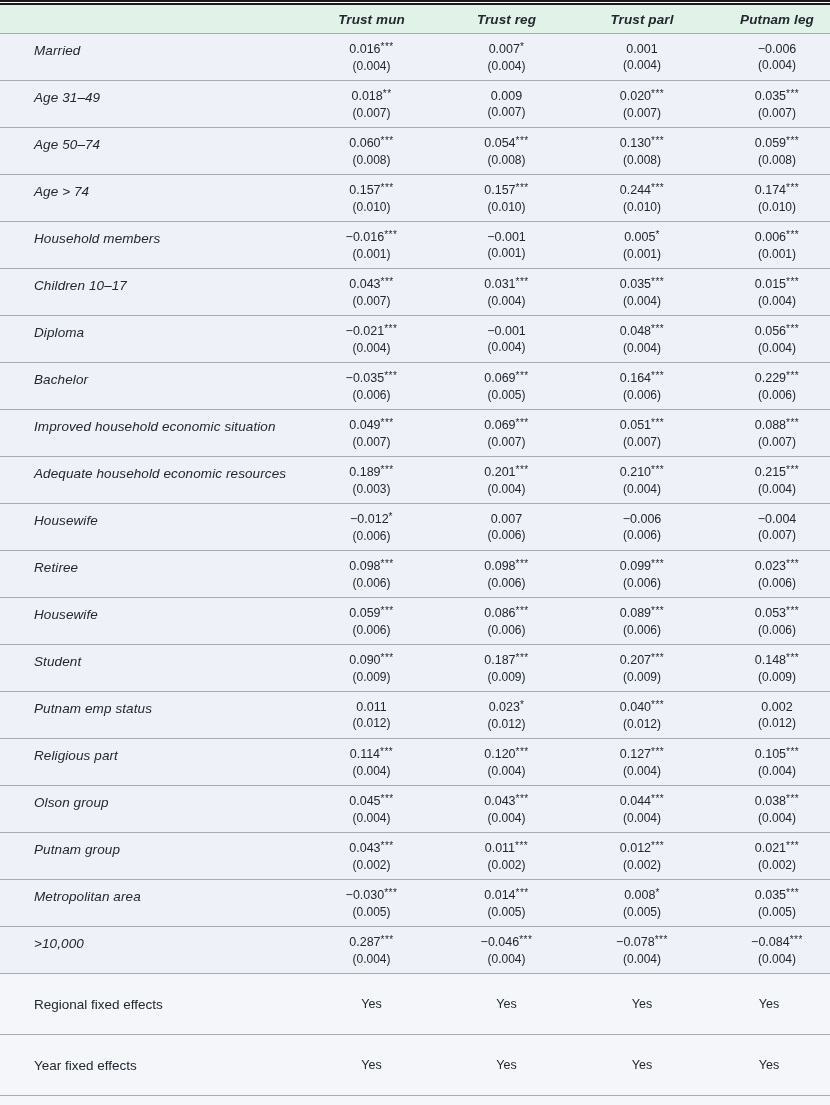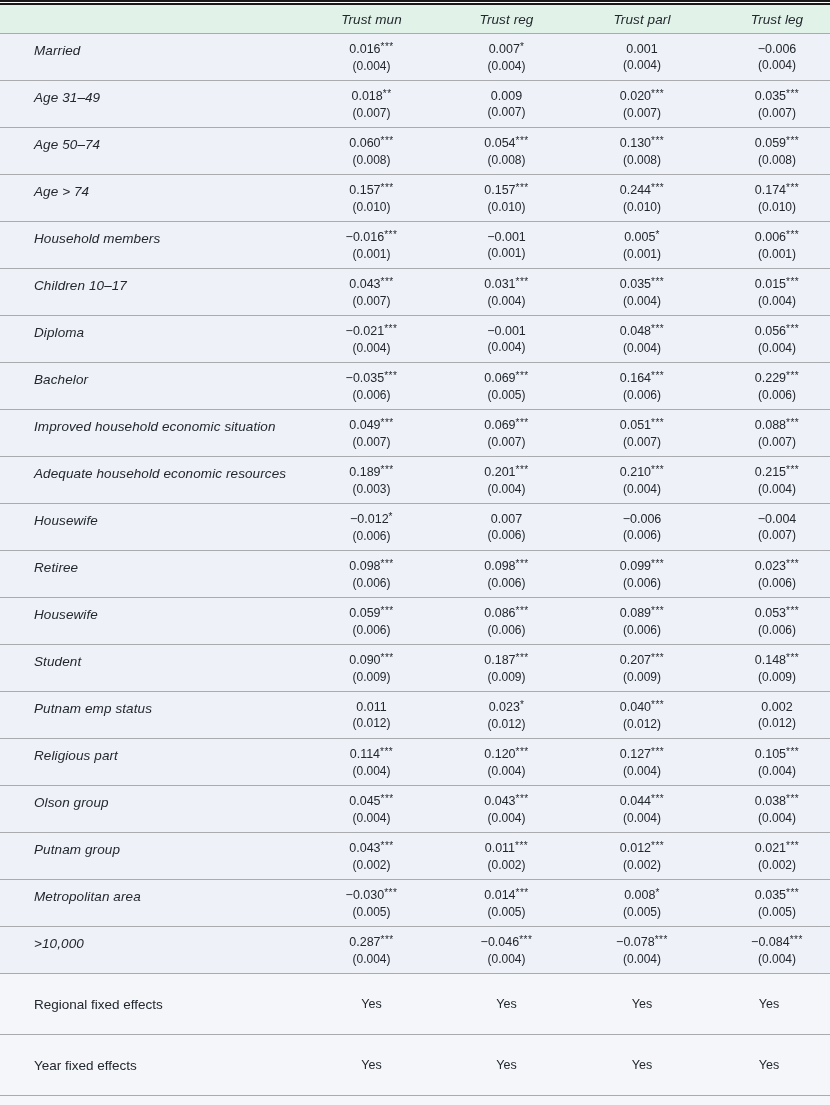--- a/index.html
+++ b/index.html
@@ -20,21 +20,21 @@
     background: #ffffff;
   }
   table {
     width: 830px;
     border-collapse: collapse;
     table-layout: fixed;
   }
   
   thead th {
     background: #e1f3e8;
-    font-weight: normal;
+    font-weight: bold;
     font-style: italic;
     font-size: 13.5px;
     height: 28px;
     text-align: center;
     padding: 0;
     letter-spacing: 0.1px;
   }
   thead th.label-col { text-align: left; }
   
   tbody tr.data-row { height: 47px; }
@@ -101,21 +101,21 @@
       <col style="width:136px">
       <col style="width:120px">
     </colgroup>
     <thead>
       <tr>
         <th class="label-col"></th>
 
       <th>Trust mun</th>
           <th>Trust reg</th>
           <th>Trust parl</th>
-          <th class="last-col">Trust leg</th>
+          <th class="last-col">Putnam leg</th>
         </tr>
     </thead>
     <tbody>
 
         <tr class="data-row">
           <td class="label">Married</td>
           <td>
             <div class="coef">0.016<span class="stars">***</span></div>
             <div class="se">(0.004)</div>
           </td>

